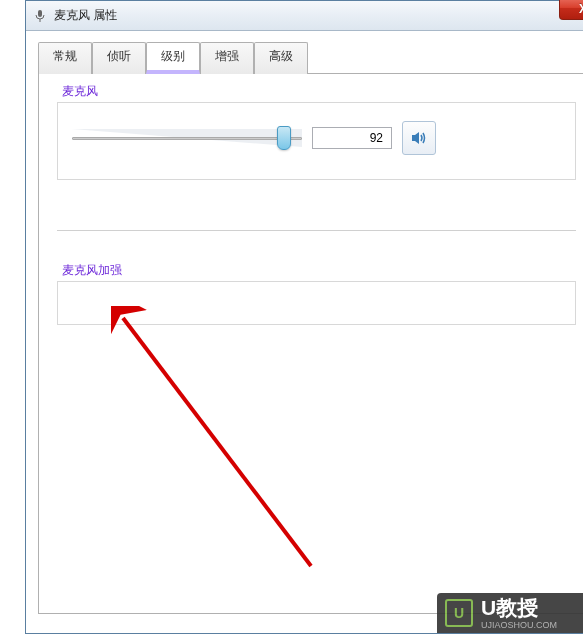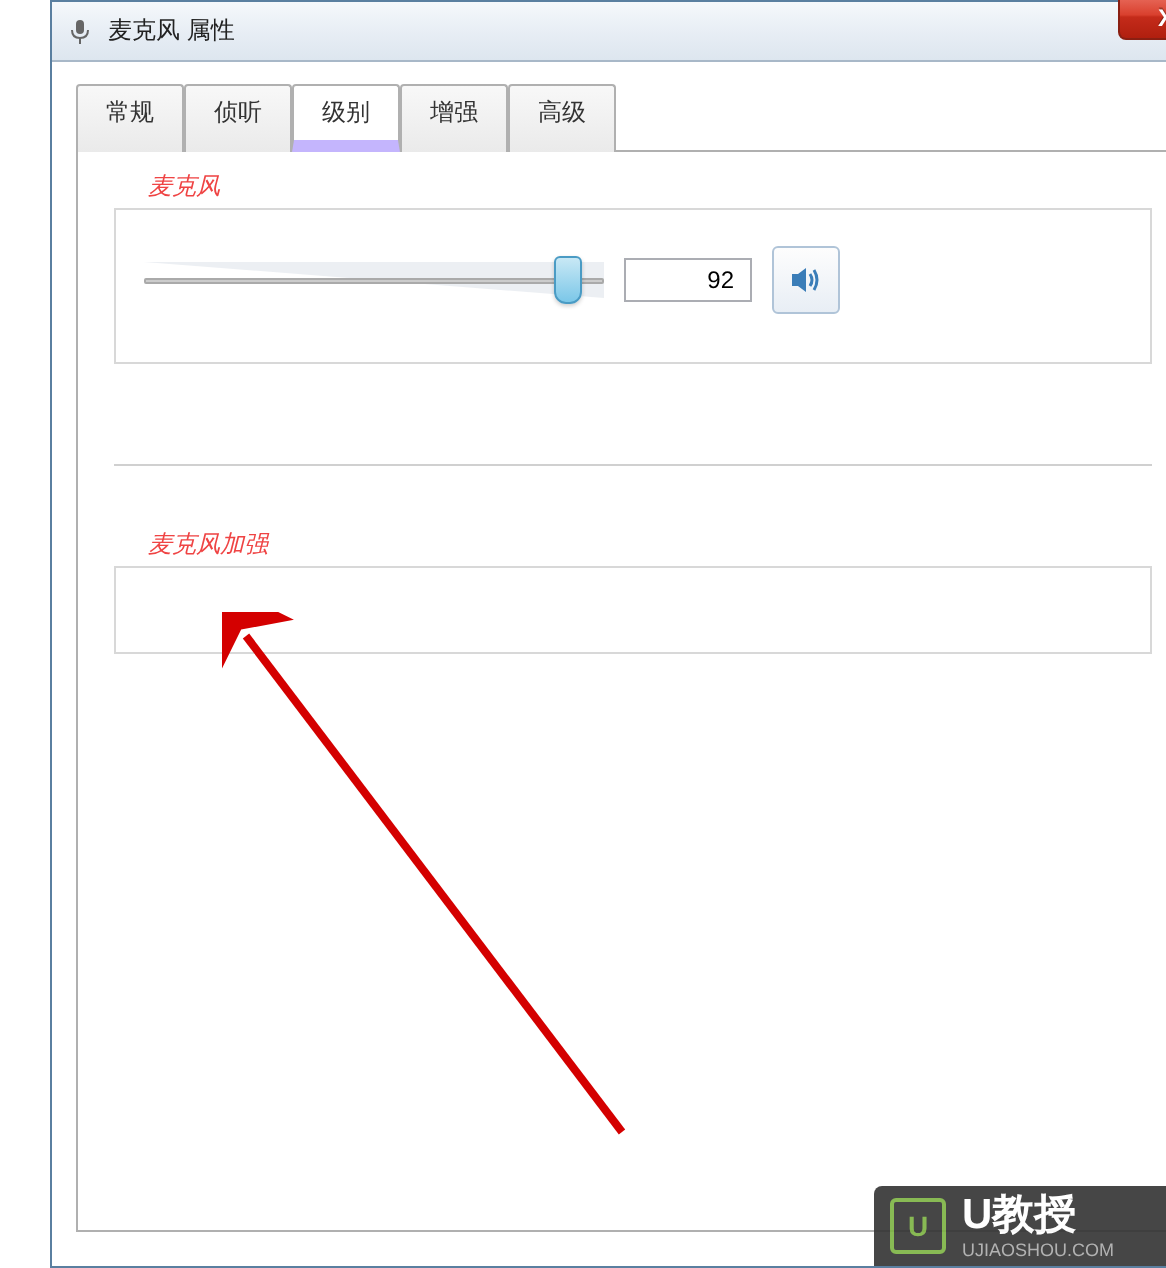--- a/index.html
+++ b/index.html
@@ -77,46 +77,45 @@
       margin-right: 0;
       font-size: 12px;
       color: #333;
       cursor: pointer;
       position: relative;
       top: 1px;
       border-radius: 2px 2px 0 0;
     }
     .tab.active {
       background: #fff;
-      border-bottom: 6px solid #c4b5fd;
+      border-bottom: 4px solid #c4b5fd;
       z-index: 2;
     }
     .tab-content {
       border: 1px solid #b0b0b0;
       border-top: none;
       padding: 28px 18px;
       min-height: 540px;
       background: #fff;
     }
     .group {
       border: 1px solid #d8d8d8;
       padding: 18px 14px 24px 14px;
       margin-bottom: 50px;
       position: relative;
       background: #fff;
     }
     .group-label {
       position: absolute;
       top: -20px;
-      left: 16px;
-      font-size: 12px;
-      color: #ef4444;
+      left: 4px;
+      font-size: 12px;
+      color: #6d28d9;
       background: transparent;
       padding: 0;
-      font-style: italic;
     }
     .control-row {
       display: flex;
       align-items: center;
       gap: 10px;
     }
     .slider-wrap {
       width: 230px;
       height: 26px;
       position: relative;
@@ -151,21 +150,21 @@
       border-radius: 3px 3px 6px 6px;
       top: 50%;
       transform: translate(-50%, -50%);
       box-shadow: 0 1px 2px rgba(0,0,0,0.2);
     }
     .slider-thumb.gray {
       background: linear-gradient(to bottom, #f0f0f0, #d0d0d0);
       border: 1px solid #999;
     }
     .value-box {
-      width: 64px;
+      width: 80px;
       height: 22px;
       border: 1px solid #abadb3;
       background: #fff;
       text-align: right;
       padding: 3px 8px;
       font-size: 12px;
       font-family: Tahoma, sans-serif;
     }
     .speaker-btn {
       width: 34px;

